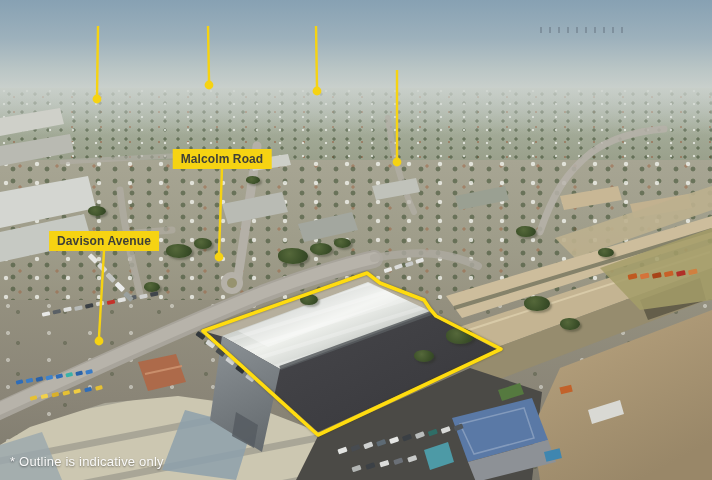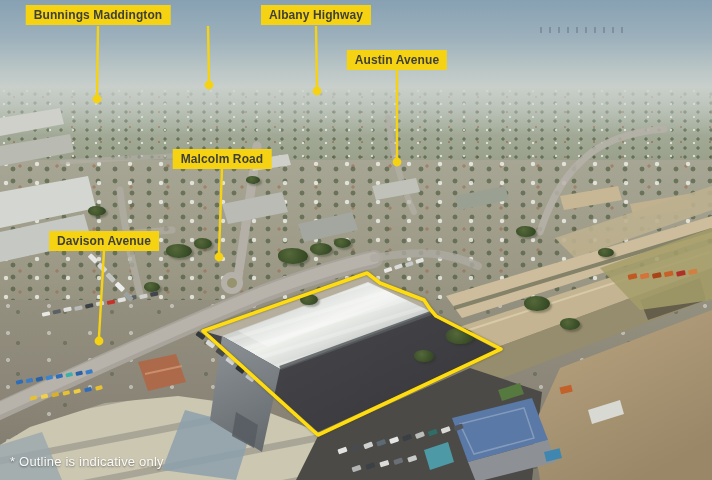--- a/index.html
+++ b/index.html
@@ -211,20 +211,17 @@
     <g fill="#F6D312">
       <circle cx="97" cy="99" r="4.4"></circle>
       <circle cx="209" cy="85" r="4.4"></circle>
       <circle cx="317" cy="91" r="4.4"></circle>
       <circle cx="397" cy="162" r="4.4"></circle>
       <circle cx="219" cy="257" r="4.4"></circle>
       <circle cx="99" cy="341" r="4.4"></circle>
     </g>
   </svg>
 
-  <div class="callout" style="left:98px;top:5px">Bunnings Maddington</div>
-  <div class="callout" style="left:316px;top:5px">Albany Highway</div>
-  <div class="callout" style="left:397px;top:50px">Austin Avenue</div>
   <div class="callout" style="left:222px;top:149px">Malcolm Road</div>
   <div class="callout" style="left:104px;top:231px">Davison Avenue</div>
 
   <div class="disclaimer">* Outline is indicative only</div>
 </div>
 
 </body></html>

